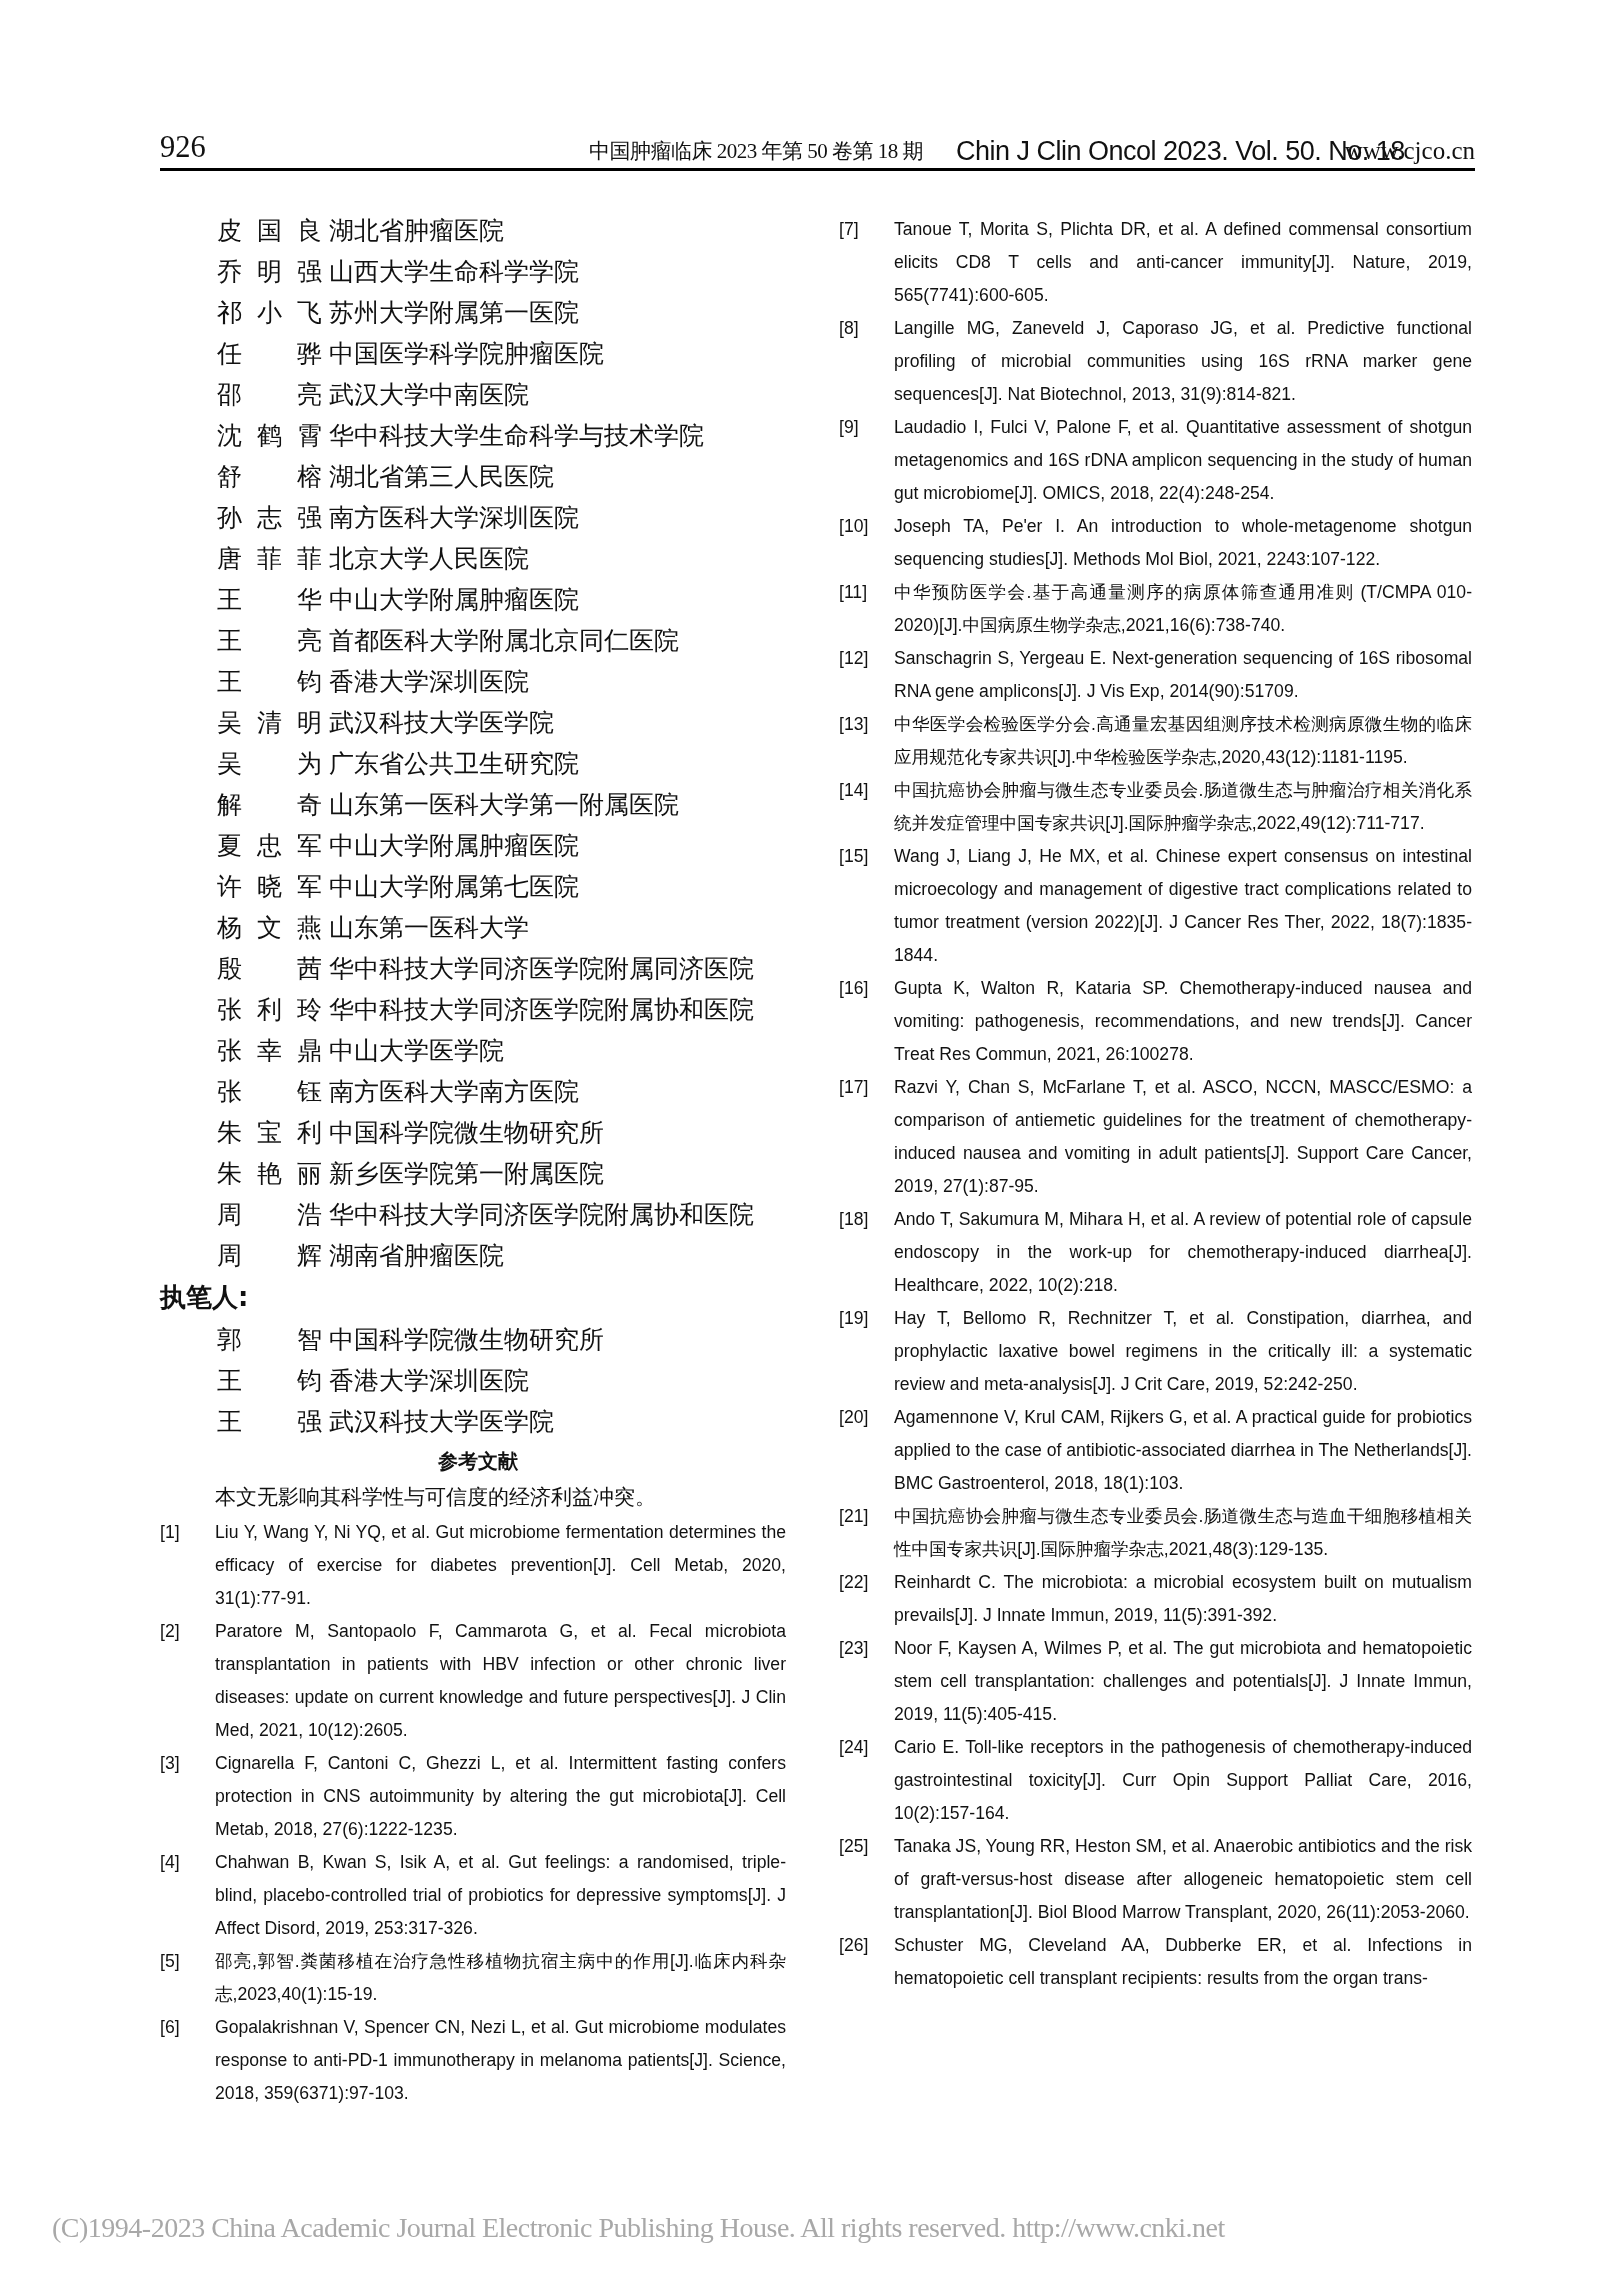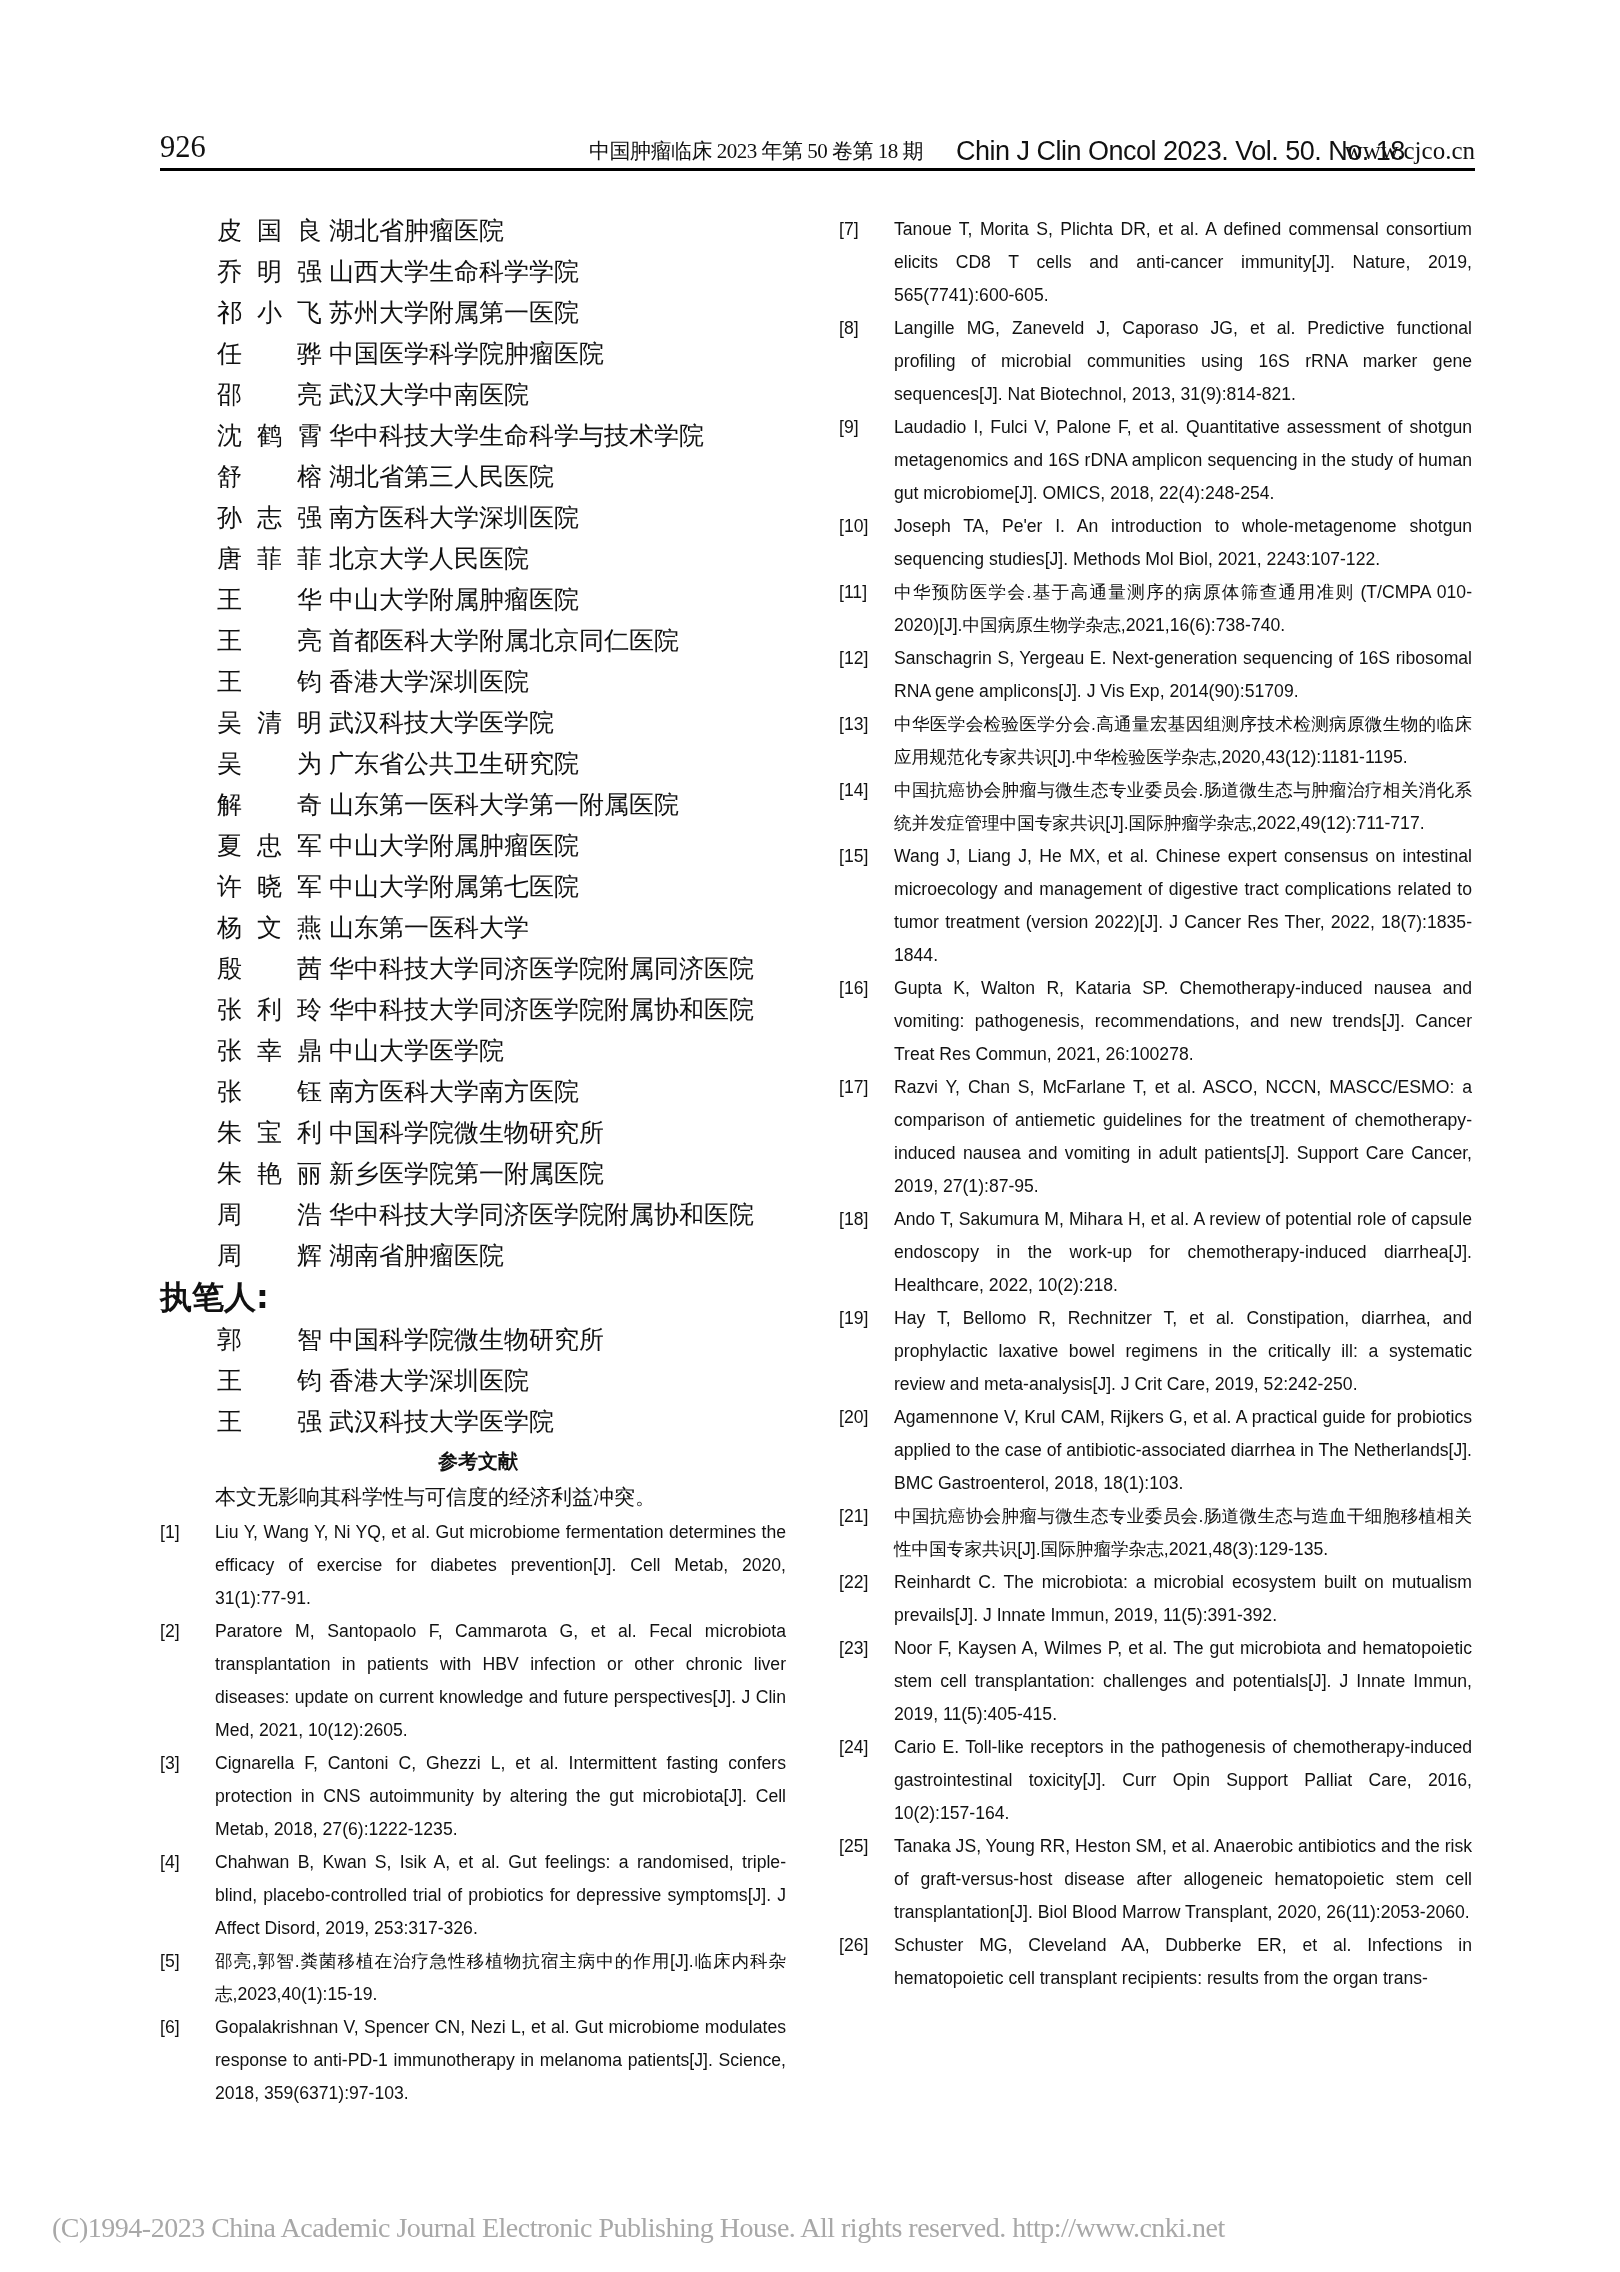--- a/index.html
+++ b/index.html
@@ -9,21 +9,21 @@
   #page-num { position:absolute; left:0; top:5.7px; font-family:"Liberation Serif", serif; font-size:30.5px; line-height:33px; }
   #journal-cn { position:absolute; left:429px; top:14.3px; font-family:"Liberation Serif", serif; font-size:21px; line-height:24px; letter-spacing:-0.5px; white-space:nowrap; }
   #journal-en { position:absolute; left:796px; top:14.3px; font-family:Liberation Sans, sans-serif; font-size:27px; line-height:24px; letter-spacing:-0.5px; white-space:nowrap; }
   #journal-url { position:absolute; right:0; top:14.3px; font-family:"Liberation Serif", serif; font-size:25px; line-height:24px; white-space:nowrap; }
   #header-rule { position:absolute; left:160px; top:168px; width:1315px; height:3.3px; background:#000; }
 
   #left-col { position:absolute; left:160px; top:210px; width:636px; }
   .member { position:relative; height:41px; font-family:"DejaVu Serif", serif; font-size:25px; line-height:41px; white-space:nowrap; }
   .member .name { position:absolute; left:57px; width:105px; display:flex; justify-content:space-between; }
   .member .aff { position:absolute; left:169px; }
-  #writers-label { height:43px; font-family:"DejaVu Sans", sans-serif; font-weight:bold; font-size:32px; line-height:43px; }
+  #writers-label { height:43px; font-family:"DejaVu Sans", sans-serif; font-weight:bold; font-size:26px; line-height:43px; }
   #conflict { position:relative; height:38px; padding-left:55px; font-family:"DejaVu Serif", serif; font-size:21px; line-height:38px; white-space:nowrap; }
   #refs-title { text-align:center; font-family:"DejaVu Sans", sans-serif; font-weight:bold; font-size:20px; line-height:38px; height:36px; }
 
   .ref { position:relative; padding-left:55px; font-family:"Liberation Sans", sans-serif; font-size:17.6px; line-height:33px; text-align:justify; margin-bottom:0; }
   .ref .num { position:absolute; left:0; top:0; }
   .ref .text { display:block; }
   .ref.cn .text { letter-spacing:0px; }
 
   #left-refs { width:626px; }
   #right-col { position:absolute; left:839px; top:213px; width:633px; }

